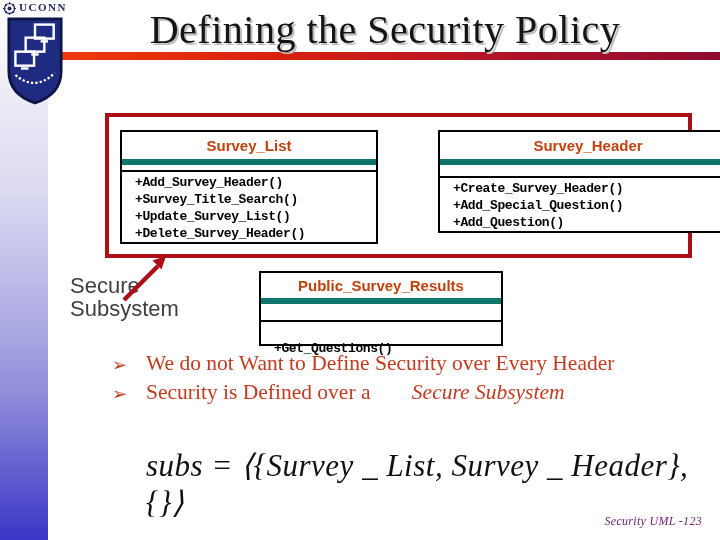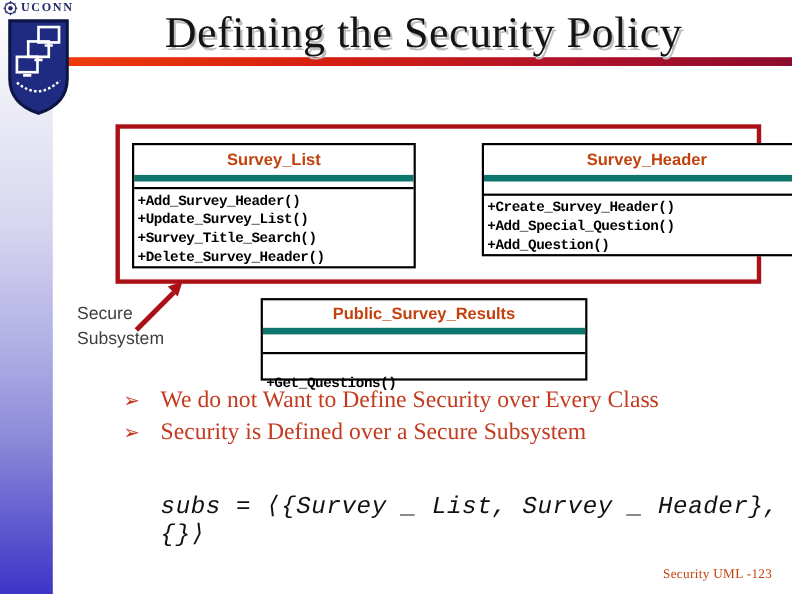--- a/index.html
+++ b/index.html
@@ -43,58 +43,58 @@
     position:absolute;border:2px solid #000;background:#fff;box-sizing:border-box;
     display:flex;flex-direction:column;
   }
   .uml-title{
     border-bottom:6px solid #0f766e;text-align:center;
     font-family:"Liberation Sans",sans-serif;font-weight:bold;font-size:15px;
     line-height:27px;height:27px;color:#c2410c;
   }
   .uml-attrs{height:11px;border-bottom:2px solid #000;}
   .uml-methods{
-    flex:1;padding:2px 3px 0 3px;
+    flex:1;padding:2px 3px 0 13px;
     font-family:"Liberation Mono","DejaVu Sans Mono",monospace;
     font-weight:bold;font-size:13px;line-height:17px;color:#000;
     letter-spacing:-0.4px;white-space:nowrap;
   }
   #cls-survey-list{left:120px;top:130px;width:258px;height:114px;}
   #cls-survey-header{left:398px;top:130px;width:300px;height:103px;margin-left:40px;}
-  #cls-public-results{left:237px;top:271px;width:297px;height:75px;gap:16px;}
+  #cls-public-results{left:259px;top:271px;width:244px;height:75px;gap:16px;}
   #cls-public-results .uml-title{line-height:25px;height:25px;}
   #cls-public-results .uml-attrs{height:10px;}
   
   #secure-label{
     position:absolute;left:70px;top:274px;
-    font-family:"Liberation Sans",sans-serif;font-size:16px;line-height:23px;color:#3f3f3f;
+    font-family:"Liberation Sans",sans-serif;font-size:22px;line-height:23px;color:#3f3f3f;
   }
   #secure-arrow{position:absolute;left:114px;top:252px;width:60px;height:54px;}
   
   #bullet-list{
     position:absolute;left:112px;top:349px;width:560px;
     color:var(--bullet-red,#c23b1f);font-size:21.5px;line-height:29px;
   }
   .bullet-item{position:relative;padding-left:34px;}
   .bullet-marker{
     position:absolute;left:0;top:1px;font-size:18px;
     font-family:"DejaVu Sans",sans-serif;
   }
   .bullet-line{display:block;}
-  .bullet-em{}
+  .bullet-em{font-style:italic;margin-left:36px;}
   
   #formula{
     position:absolute;left:146px;top:447px;
-    font-family:Liberation Mono, monospace;font-style:italic;
-    font-size:22px;color:#111;letter-spacing:0.5px;
+    font-family:Liberation Serif, serif;font-style:italic;
+    font-size:31px;color:#111;letter-spacing:0.5px;
   }
   
   #footer{
     position:absolute;right:18px;top:514px;
-    font-size:12px;color:#c2410c;letter-spacing:0.3px;
+    font-size:12px;color:#701a75;letter-spacing:0.3px;font-style:italic;
   }
 </style>
 </head>
 <body>
 
 <div id="slide">
 
   <div id="left-strip"></div>
 
   <div id="title-bar"></div>
@@ -136,22 +136,22 @@
 
   <div id="page-title">Defining the Security Policy</div>
 
   <div id="secure-box"></div>
 
   <div class="uml-class" id="cls-survey-list">
     <div class="uml-title">Survey_List</div>
     <div class="uml-attrs"></div>
     <div class="uml-methods">
         <div>+Add_Survey_Header()</div>
+        <div>+Survey_Title_Search()</div>
         <div>+Update_Survey_List()</div>
-        <div>+Survey_Title_Search()</div>
         <div>+Delete_Survey_Header()</div>
       </div>
   </div>
 
   <div class="uml-class" id="cls-survey-header">
     <div class="uml-title">Survey_Header</div>
     <div class="uml-attrs"></div>
     <div class="uml-methods">
         <div>+Create_Survey_Header()</div>
         <div>+Add_Special_Question()</div>
@@ -175,21 +175,21 @@
   <div id="secure-arrow">
     <svg width="60" height="54" viewBox="0 0 60 54">
       <line x1="10" y1="48" x2="44" y2="14" stroke="#aa1016" stroke-width="4.5"></line>
       <polygon points="52,4 47.5,17.5 38.5,8.5" fill="#aa1016"></polygon>
     </svg>
   </div>
 
   <div id="bullet-list">
     <div class="bullet-item">
       <span class="bullet-marker">➢</span>
-      <span class="bullet-line">We do not Want to Define Security over Every Class</span>
+      <span class="bullet-line">We do not Want to Define Security over Every Header</span>
     </div>
     <div class="bullet-item">
       <span class="bullet-marker">➢</span>
       <span>Security is Defined over a </span><span class="bullet-em">Secure Subsystem</span>
     </div>
   </div>
 
   <div id="formula">subs = ⟨{Survey _ List, Survey _ Header}, {}⟩</div>
 
   <div id="footer">Security UML -123</div>

